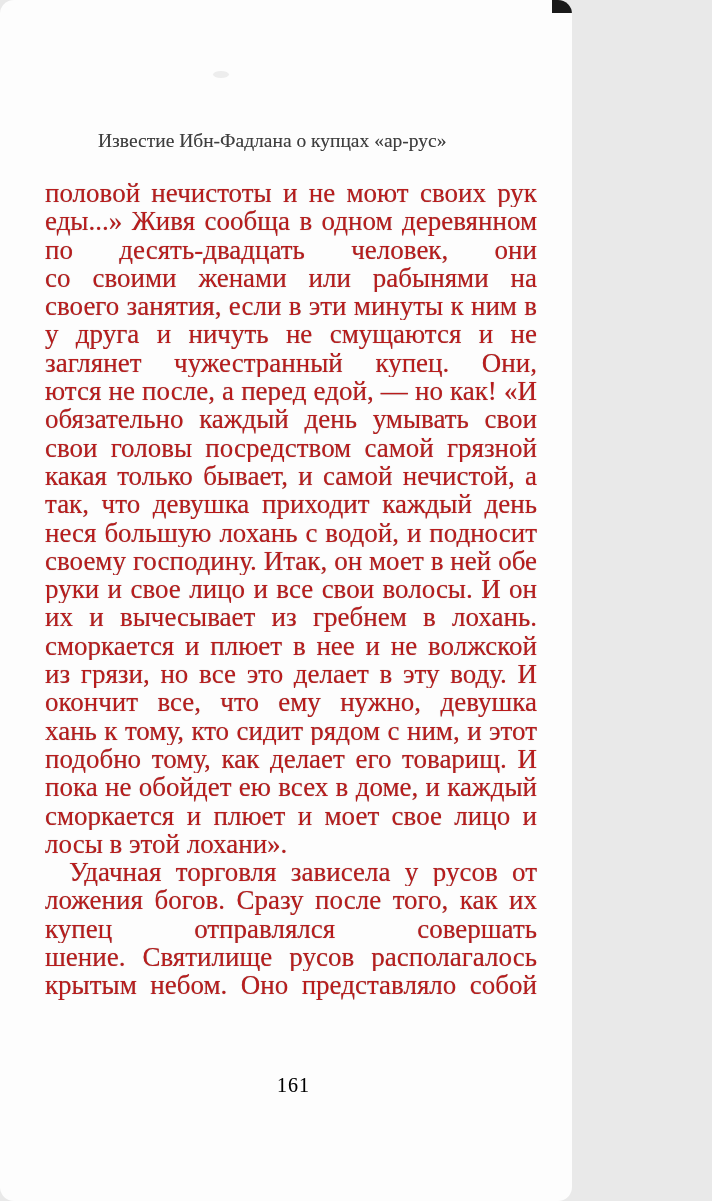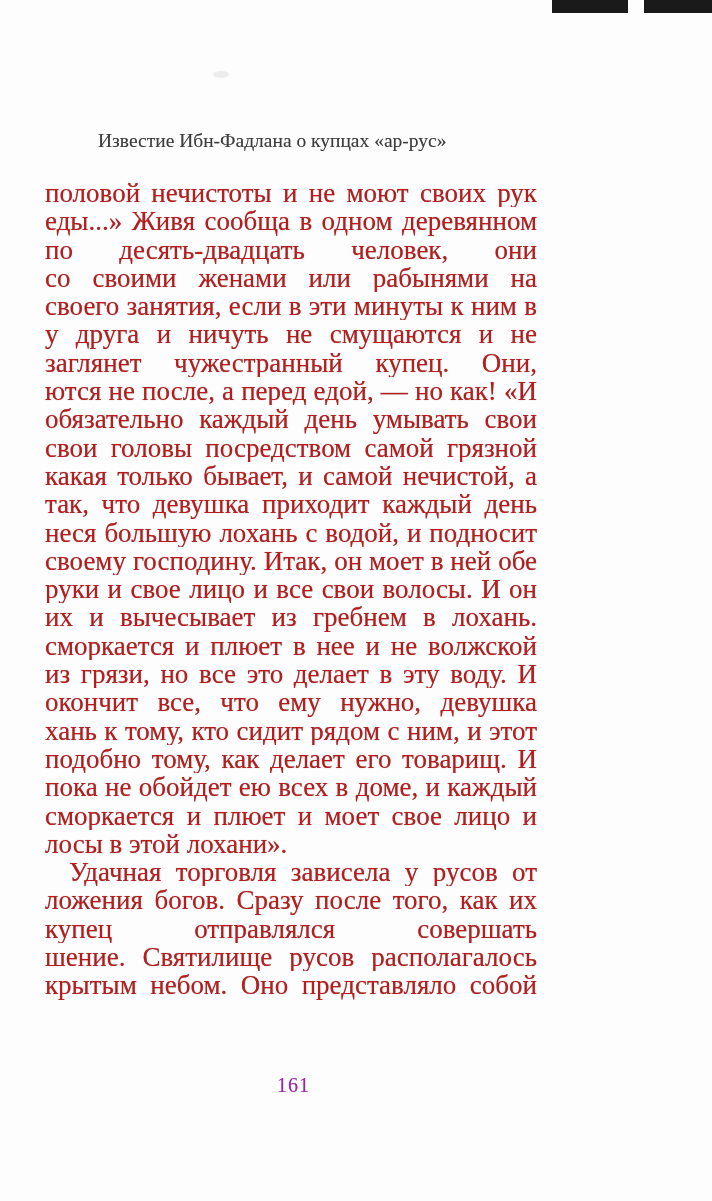--- a/index.html
+++ b/index.html
@@ -1,22 +1,23 @@
 <!DOCTYPE html>
 <html><head>
 <meta charset="utf-8">
 <style>
   html, body { margin: 0; padding: 0; background: #e9e9e9; }
   .page {
     position: relative;
-    width: 712px;
+    width: 572px;
     height: 1201px;
     background: #fdfdfd;
     overflow: hidden;
     font-family: "Liberation Serif", serif;
+    border-radius: 14px;
   }
   .scan-bar {
     position: absolute;
     top: 0;
     height: 13px;
     background: #1a1a1a;
   }
   .scan-bar.bar-1 { left: 552px; width: 76px; }
   .scan-bar.bar-2 { left: 644px; width: 68px; }
   .smudge {
@@ -58,21 +59,21 @@
     text-align: left;
     text-align-last: left;
   }
   .line.para-start { text-indent: 24px; }
   .page-number {
     position: absolute;
     left: 277px;
     top: 1073px;
     font-size: 20px;
     line-height: 24px;
-    color: #a21caf;
+    color: #000000;
     letter-spacing: 1px;
     text-shadow: 0 0 0.6px rgba(85,85,85,0.4);
   }
 </style>
 </head>
 <body>
 
 <div class="page">
 
   <div class="scan-bar bar-1"></div>

